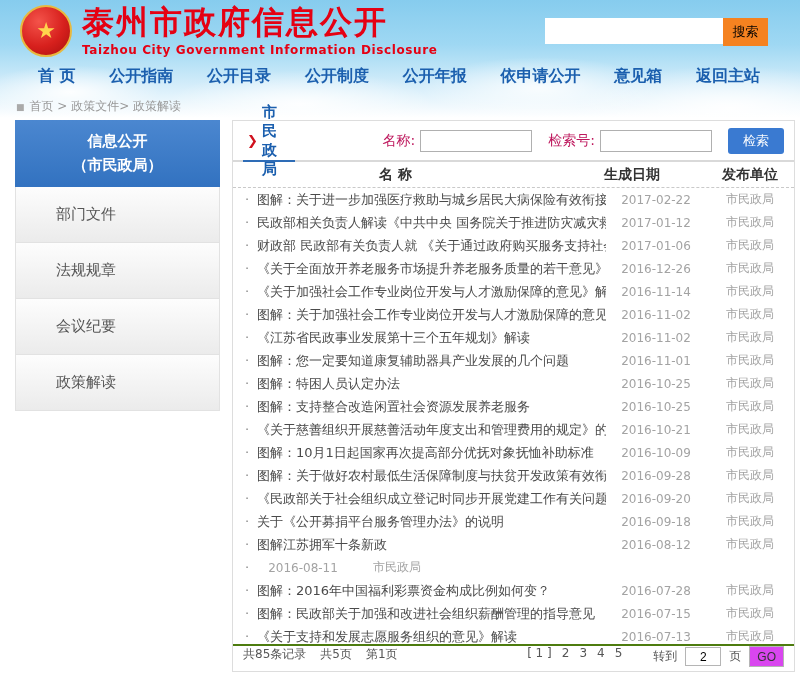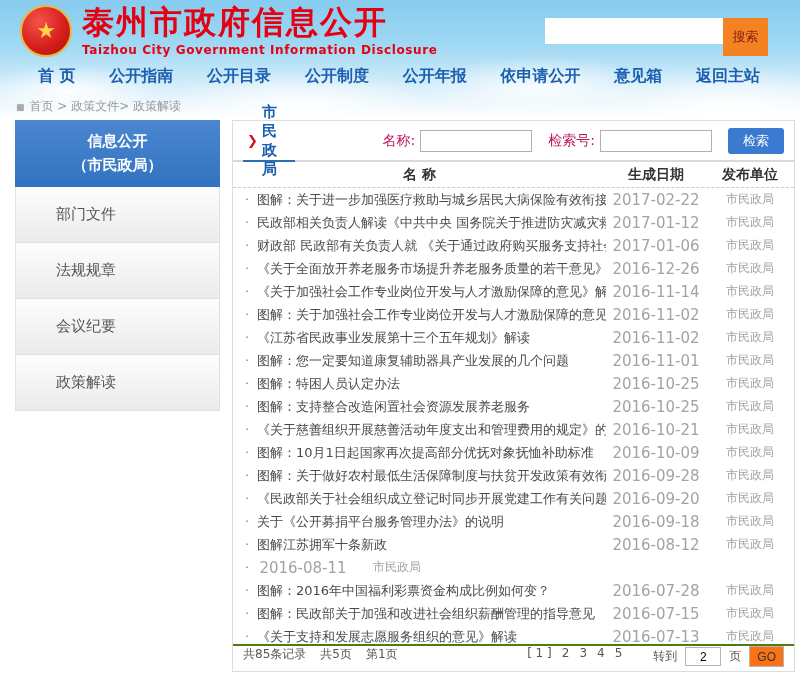--- a/index.html
+++ b/index.html
@@ -25,21 +25,21 @@
     border:2px solid #e8b93f;
     display:flex; align-items:center; justify-content:center;
     color:#ffd44d; font-size:22px; line-height:1;
   }
   .brand-text { margin-left:10px; }
   .site-title { font-size:32px; font-weight:bold; color:#e50113; letter-spacing:2px; line-height:1.1; }
   .site-sub   { font-size:12px; font-weight:bold; color:#e50113; letter-spacing:.6px; margin-top:3px; }
   .top-search { position:absolute; right:32px; top:18px; display:flex; }
   .top-search input { width:178px; height:26px; border:none; outline:none; padding:0 6px; font-size:13px; }
   .top-search button {
-    width:45px; height:38px; border:none; background:#f58220; color:#7f1d1d;
+    width:45px; height:28px; border:none; background:#f58220; color:#000000;
     font-size:13px; cursor:pointer;
   }
   .nav {
     position:absolute; left:4px; right:0; top:60px; height:32px;
     display:flex; justify-content:space-between; align-items:center;
     padding:0 40px 0 34px;
   }
   .nav-item { font-size:16px; font-weight:600; color:#1b5fae; text-decoration:none; cursor:pointer; white-space:nowrap; }
   .breadcrumb { position:absolute; left:16px; top:98px; font-size:12px; color:#999; }
   .bc-square { color:#aaa; font-size:9px; margin-right:5px; }
@@ -72,46 +72,46 @@
   .section-tab .label { color:#1b5fae; font-weight:bold; font-size:15px; }
   .filters { display:flex; align-items:center; flex:1; margin-left:88px; }
   .filters label { font-size:14px; color:#be185d; margin-right:5px; white-space:nowrap; }
   .filters input { width:112px; height:22px; border:1px solid #b0b0b0; margin-right:16px; padding:0 4px; font-size:12px; }
   .search-btn {
     margin-left:auto; width:56px; height:26px; background:#3a7ad1; color:#fff;
     border:none; border-radius:3px; font-size:13px; font-weight:normal; cursor:pointer;
   }
   .table-head {
     flex:0 0 26px; display:flex; align-items:center;
-    border-bottom:1px dashed #c9c9c9; font-weight:bold; font-size:14px; color:#333;
+    border-bottom:1px dashed #c9c9c9; font-weight:bold; font-size:14px; color:#333;gap:24px;
   }
   .col-title { flex:1; text-align:center; }
   .col-date  { width:100px; text-align:center; }
   .col-unit  { width:88px;  text-align:center; }
   .rows { flex:1; overflow:hidden; }
   .row { display:flex; align-items:center; height:23px; }
   .row .bullet { width:12px; margin-left:8px; color:#888; font-size:13px; text-align:center; flex:0 0 12px; }
   .row .title {
     flex:1; font-size:13px; color:#4a4a4a; white-space:nowrap; overflow:hidden;
     cursor:pointer; padding-left:4px;
   }
-  .row .date { width:100px; text-align:center; color:#a3a3a3; font-size:15px; }
+  .row .date { width:100px; text-align:center; color:#a3a3a3; font-size:12px; }
   .row .unit { width:88px;  text-align:center; color:#a3a3a3; font-size:12px; }
   .pager {
     flex:0 0 27px; border-top:2px solid #4d7c0f; display:flex; align-items:flex-start;
     font-size:12px; color:#555; padding:0 10px; background:#fff;
   }
   .summary span { margin-right:14px; }
   .page-links { margin-left:auto; display:flex; }
   .page-link { margin:0 5px; color:#555; cursor:pointer; }
   .goto { display:flex; align-items:center; margin-left:26px; }
   .goto .goto-label { margin-right:8px; }
   .goto input { width:36px; height:19px; border:1px solid #b5b5b5; text-align:center; font-size:12px; }
   .goto .page-word { margin:0 8px 0 8px; }
-  .go-btn { height:21px; padding:0 7px; border:1px solid #b5b5b5; background:#f97316; font-size:12px; color:#333; cursor:pointer; }
+  .go-btn { height:21px; padding:0 7px; border:1px solid #b5b5b5; background:#d946ef; font-size:12px; color:#333; cursor:pointer; }
 </style>
 </head>
 <body>
 
 <div class="page">
 
   <div class="sky">
     <div class="brand">
       <div class="emblem">
         <span>★</span>

